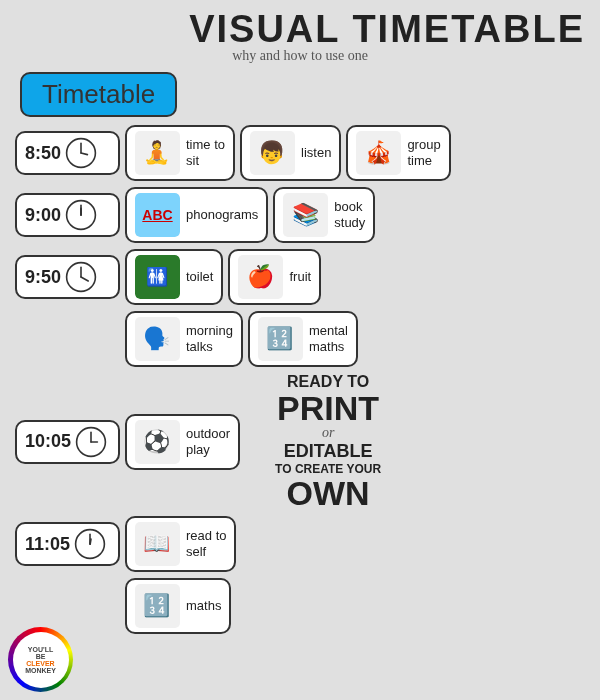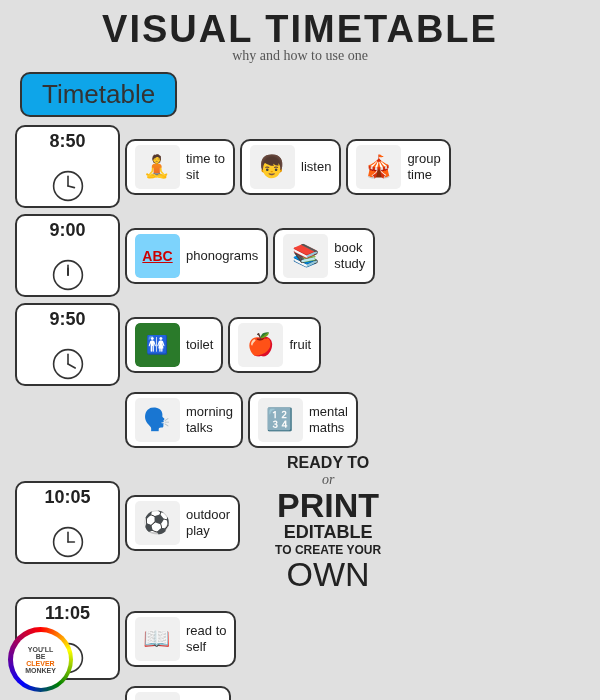--- a/index.html
+++ b/index.html
@@ -15,21 +15,21 @@
     .page {
       width: 600px;
       height: 700px;
       background: #e0e0e0;
       position: relative;
       padding: 10px 15px;
     }
 
     
     .main-title {
-      text-align: center;
+      text-align: right;
       font-size: 38px;
       font-weight: 900;
       letter-spacing: 2px;
       color: #222;
       line-height: 1;
       margin-bottom: 0;
     }
 
     .sub-title {
       text-align: center;
@@ -63,22 +63,21 @@
 
     
     .time-card {
       display: flex;
       align-items: center;
       background: white;
       border: 2px solid #333;
       border-radius: 10px;
       padding: 4px 8px;
       min-width: 105px;
-      gap: 18px;
-      flex-direction: column;
+      gap: 4px;
     }
 
     .time-text {
       font-size: 18px;
       font-weight: bold;
       color: #222;
       white-space: nowrap;
     }
 
     
@@ -311,25 +310,25 @@
     </div>
     <div class="activity-card">
       <div class="icon-area">
           <span class="emoji-icon">⚽</span>
         </div>
       <span class="label">outdoor<br>play</span>
     </div>
 
     <div style="margin-left: 30px; text-align: center;">
       <div style="font-size:16px; font-weight:700; color:#222;">READY TO</div>
+      <div style="font-size:34px; font-weight:900; color:#222; line-height:1;">PRINT</div>
       <div style="font-size:14px; font-style:italic; color:#555; font-family: Georgia, serif;">or</div>
-      <div style="font-size:34px; font-weight:900; color:#222; line-height:1;">PRINT</div>
       <div style="font-size:18px; font-weight:900; color:#222;">EDITABLE</div>
       <div style="font-size:12px; font-weight:bold; color:#222;">TO CREATE YOUR</div>
-      <div style="font-size:34px; font-weight:400; color:#222; line-height:1;">OWN</div>
+      <div style="font-size:34px; font-weight:700; color:#222; line-height:1;">OWN</div>
     </div>
   </div>
 
   
   <div class="card-row">
     <div class="time-card">
       <span class="time-text">11:05</span>
       <svg class="clock-svg" viewBox="0 0 40 40">
         <circle cx="20" cy="20" r="18" fill="white" stroke="#333" stroke-width="2"></circle>
         <line x1="20" y1="20" x2="20" y2="8" stroke="#333" stroke-width="2" stroke-linecap="round"></line>

